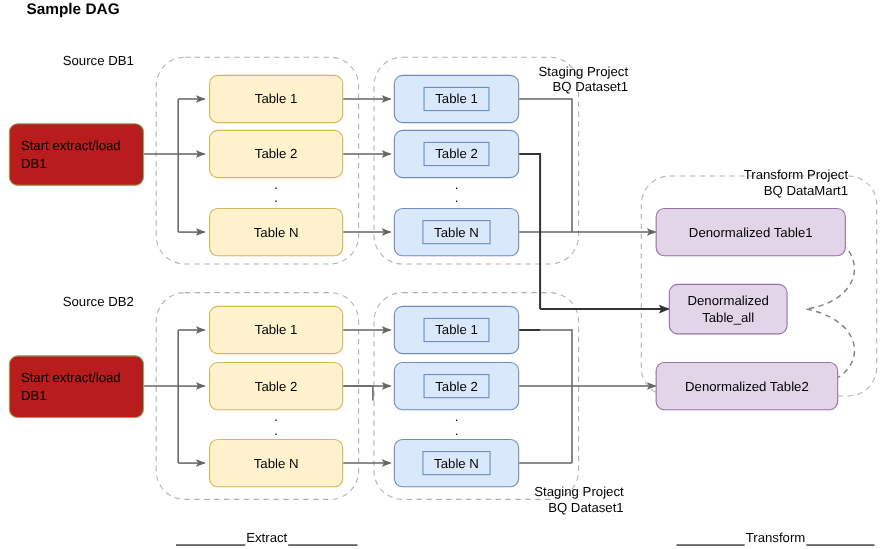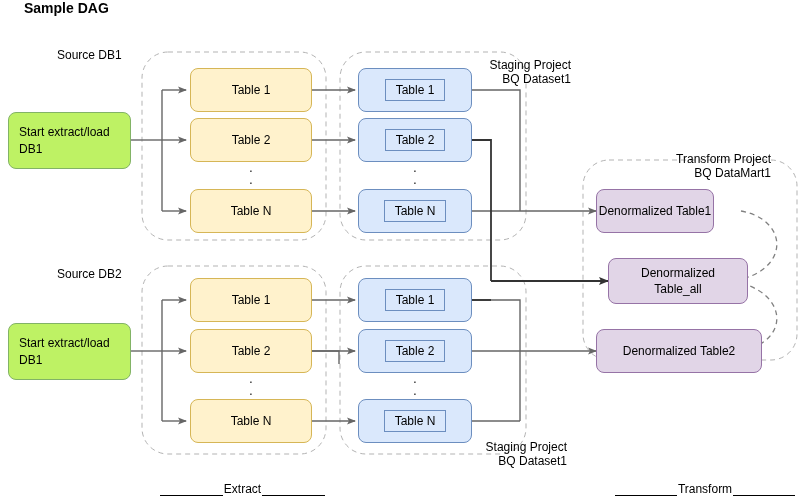--- a/index.html
+++ b/index.html
@@ -9,21 +9,21 @@
   svg.layer{position:absolute;left:0;top:0;width:811px;height:499px;}
   .ttl{position:absolute;font-size:14px;font-weight:bold;}
   .lbl{position:absolute;font-size:12px;color:#000;white-space:nowrap;}
   .lbl.r{text-align:right;}
   .node{position:absolute;box-sizing:border-box;display:flex;
         align-items:center;justify-content:center;font-size:12px;
         border-radius:8px;border-width:1px;border-style:solid;line-height:1.35;}
   .node.left{justify-content:flex-start;padding-left:10px;}
   .yellow{background:#fff2cc;border-color:#d6b656;}
   .blue  {background:#dae8fc;border-color:#6c8ebf;}
-  .green {background:#bef264;border-color:#82b366;}
+  .green {background:#b91c1c;border-color:#82b366;}
   .purple{background:#e1d5e7;border-color:#9673a6;}
   .inner{box-sizing:border-box;border:1px solid #6c8ebf;background:#dae8fc;
          display:flex;align-items:center;justify-content:center;
          font-size:12px;padding:2px 10px;}
   .vdots{position:absolute;font-size:12px;color:#000;text-align:center;
          line-height:12px;letter-spacing:0;}
   .phase{position:absolute;display:flex;align-items:flex-end;font-size:12px;
          white-space:nowrap;}
   .phase .bar{height:1px;background:#000;flex:1;}
   .phase .txt{padding:0 1px;}
@@ -173,24 +173,24 @@
     </div>
   <div class="node blue" style="left:358px;top:329px;width:114px;height:44px;">
     <span class="inner">Table 2</span>
     </div>
   <div class="node blue" style="left:358px;top:399px;width:114px;height:44px;">
     <span class="inner">Table N</span>
     </div>
   <div class="vdots" style="left:358px;top:373px;width:114px;">
     <span>.</span><br><span>.</span></div>
 
-  <div class="node purple" style="left:596px;top:189px;width:118px;height:44px;">
+  <div class="node purple" style="left:596px;top:189px;width:173px;height:44px;">
     <span>Denormalized Table1</span>
     </div>
-  <div class="node purple" style="left:608px;top:258px;width:140px;height:46px;">
+  <div class="node purple" style="left:608px;top:258px;width:108px;height:46px;">
     <div style="text-align:center;">
       <span>Denormalized</span><br>
       <span>Table_all</span>
     </div>
     </div>
   <div class="node purple" style="left:596px;top:329px;width:166px;height:44px;">
     <span>Denormalized Table2</span>
     </div>
 
   <div class="phase" style="left:160px;top:482px;width:165px;">

